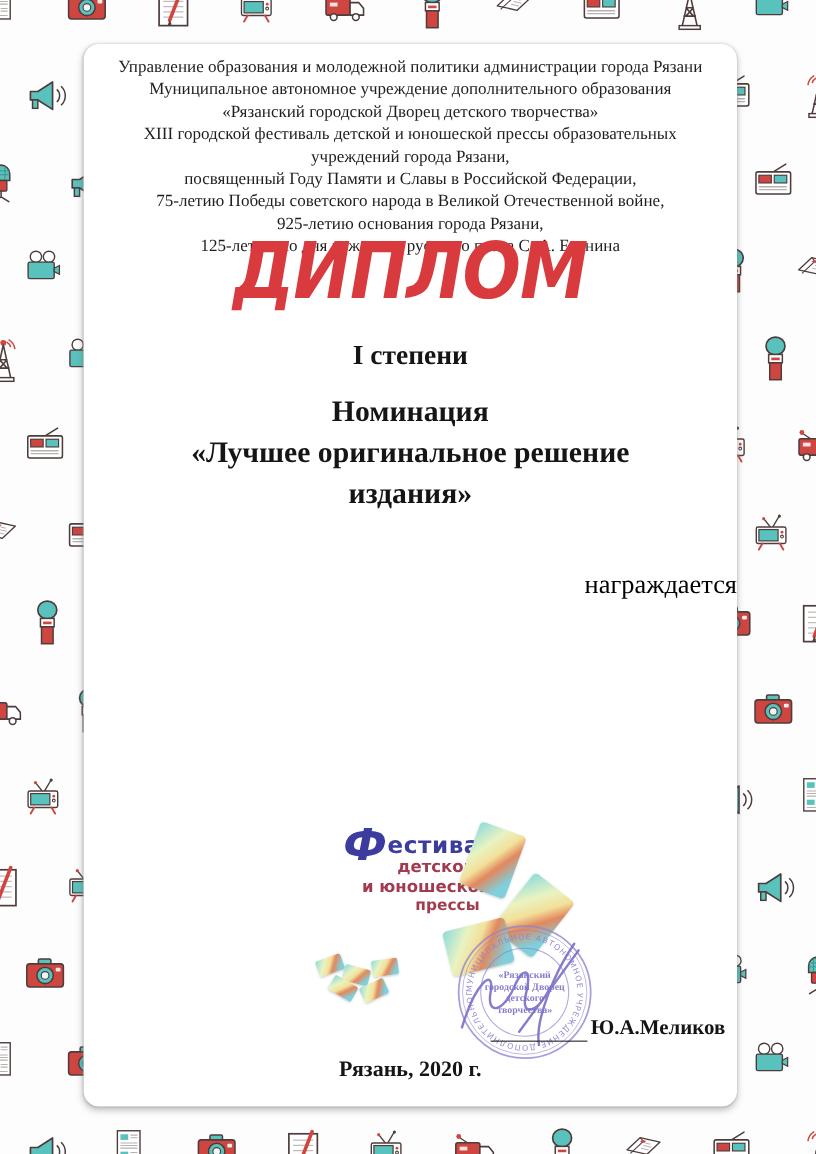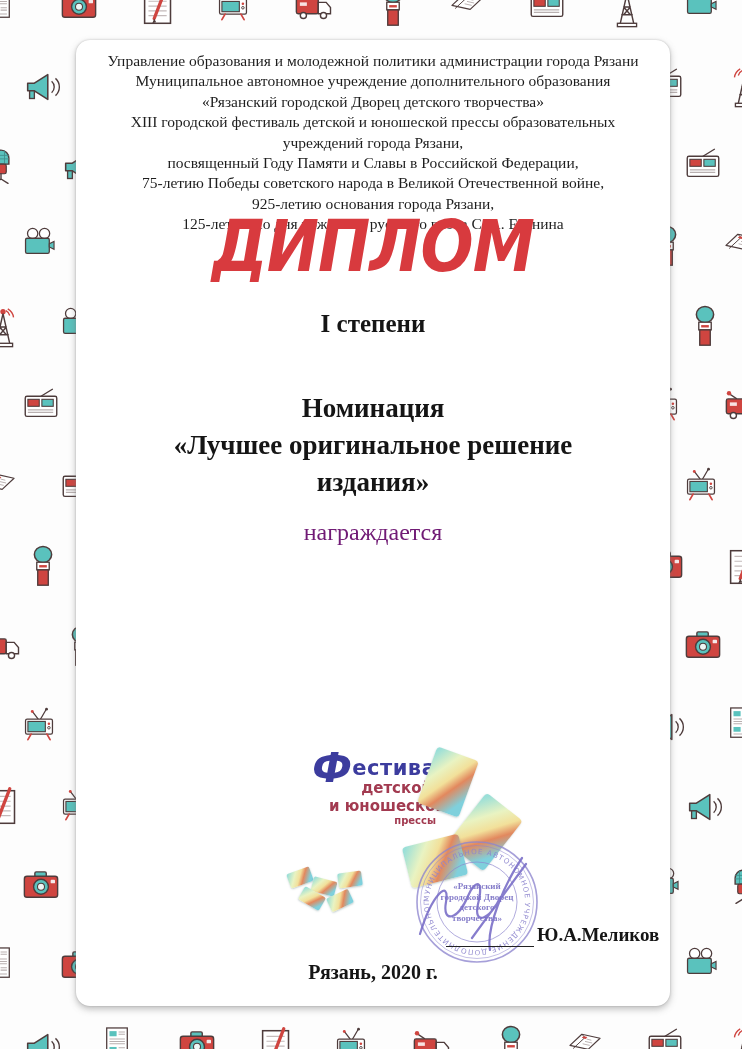--- a/index.html
+++ b/index.html
@@ -9,33 +9,33 @@
   .b-icon svg{display:block;width:100%;height:100%;}
   .card{position:absolute;left:76px;top:40px;width:594px;height:966px;background:#ffffff;border-radius:14px;
         box-shadow:0 3px 7px rgba(110,110,110,.45),0 0 2px rgba(140,140,140,.5);z-index:2;}
   .center{text-align:center;}
   .lines{white-space:pre-line;}
   .abs{position:absolute;left:0;right:0;}
   .header-block{top:11px;left:10px;right:10px;font-size:15.5px;line-height:20.4px;color:#1e1e1e;}
   .title{top:163px;height:88px;line-height:88px;font-family:"DejaVu Sans",sans-serif;font-weight:bold;font-style:italic;
          font-size:71px;color:#d83a3e;transform:scaleX(.88);letter-spacing:-1px;}
   .degree{top:270px;font-size:25px;font-weight:bold;color:#151515;font-family:Liberation Serif, serif;}
-  .nomination{top:350px;font-size:27px;line-height:37px;font-weight:bold;color:#151515;}
-  .awarded{top:479px;font-size:24px;color:#701a75;}
+  .nomination{top:316px;font-size:27px;line-height:37px;font-weight:bold;color:#151515;}
+  .awarded{top:479px;font-size:24px;color:#000000;text-align:right;}
   .recipient{top:549px;font-size:21px;line-height:28px;color:#1e1e1e;}
   .supervisor{top:631px;font-size:17.5px;line-height:23px;color:#1e1e1e;}
   .footer{top:921px;font-size:20px;font-weight:bold;color:#151515;}
   
   .logo{position:absolute;left:200px;top:712px;width:300px;height:175px;}
   .logo-text{position:absolute;left:0;top:4px;width:190px;text-align:right;font-family:"DejaVu Sans",sans-serif;font-weight:bold;color:#a23a50;}
   .logo-w1{color:#3c3c9e;font-size:21px;letter-spacing:.5px;}
   .logo-f{font-size:40px;font-style:italic;line-height:18px;vertical-align:-7px;}
   .logo-l2{font-size:15px;padding-right:34px;margin-top:-1px;}
   .logo-l3{font-size:15px;padding-right:20px;}
-  .logo-l4{font-size:10px;padding-right:30px;}
+  .logo-l4{font-size:14px;padding-right:30px;}
   .lp,.sp{position:absolute;border-radius:4px;background:linear-gradient(125deg,#9adfd8 5%,#e9f3c2 30%,#f2e09a 48%,#e2885e 62%,#7fd0dc 85%);box-shadow:0 1px 2px rgba(90,120,120,.35);}
   .lp1{left:150px;top:0;width:44px;height:60px;transform:rotate(20deg);}
   .lp2{left:186px;top:48px;width:46px;height:64px;transform:rotate(38deg);}
   .lp3{left:130px;top:88px;width:58px;height:42px;transform:rotate(-14deg);}
   .sp{width:24px;height:15px;border-radius:2px;}
   .sp1{left:12px;top:118px;transform:rotate(-20deg);}
   .sp2{left:36px;top:127px;transform:rotate(15deg);}
   .sp3{left:62px;top:120px;transform:rotate(-8deg);}
   .sp4{left:24px;top:139px;transform:rotate(30deg);}
   .sp5{left:52px;top:141px;transform:rotate(-25deg);}

